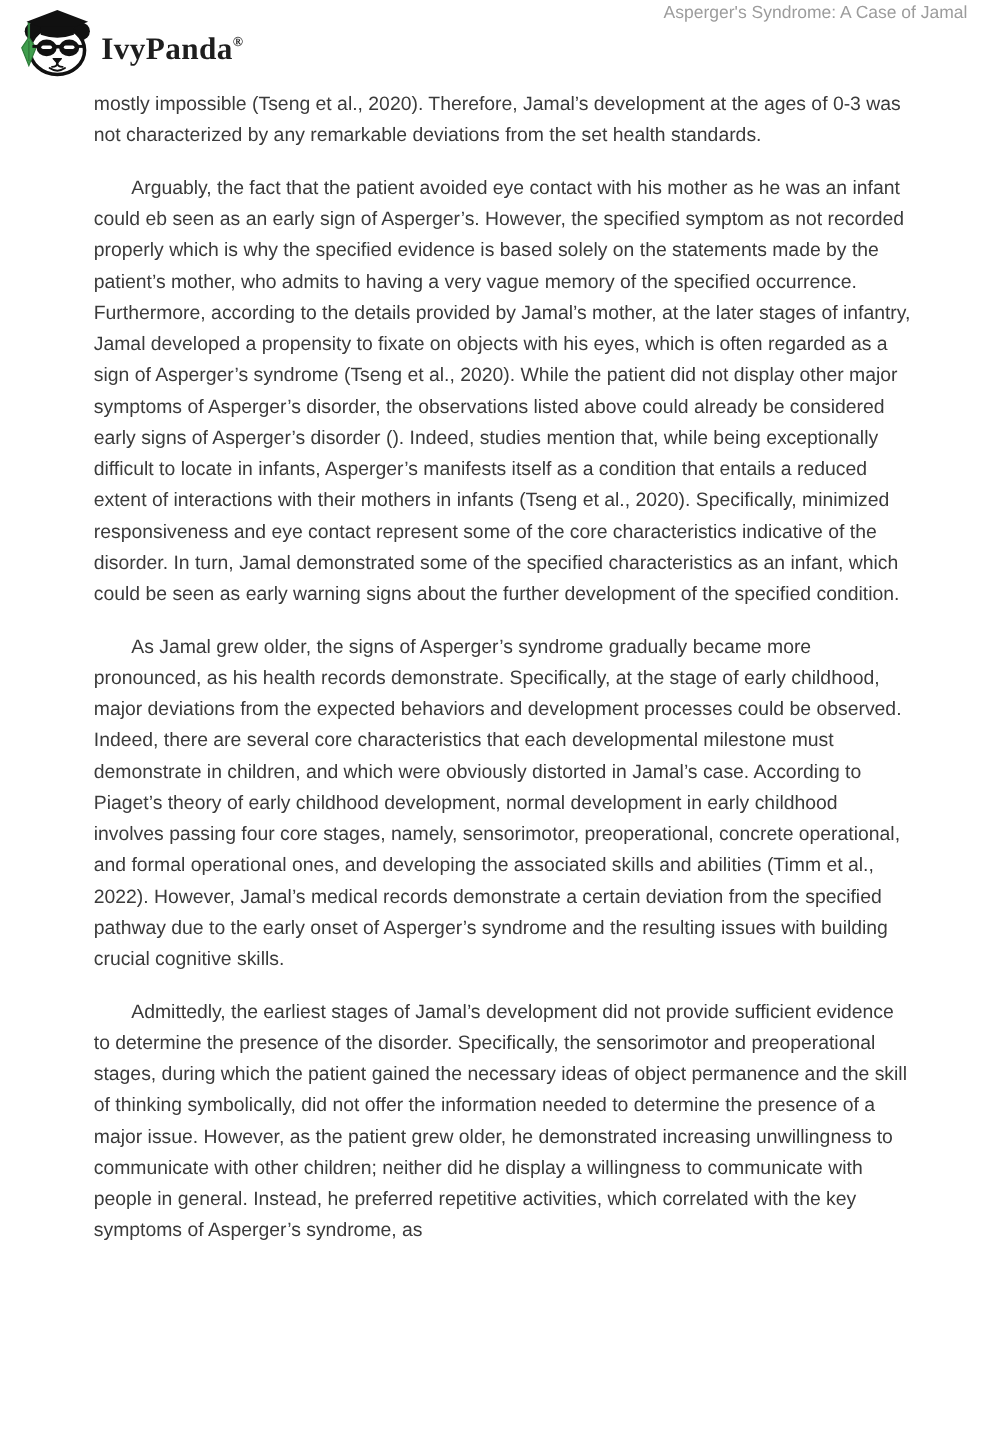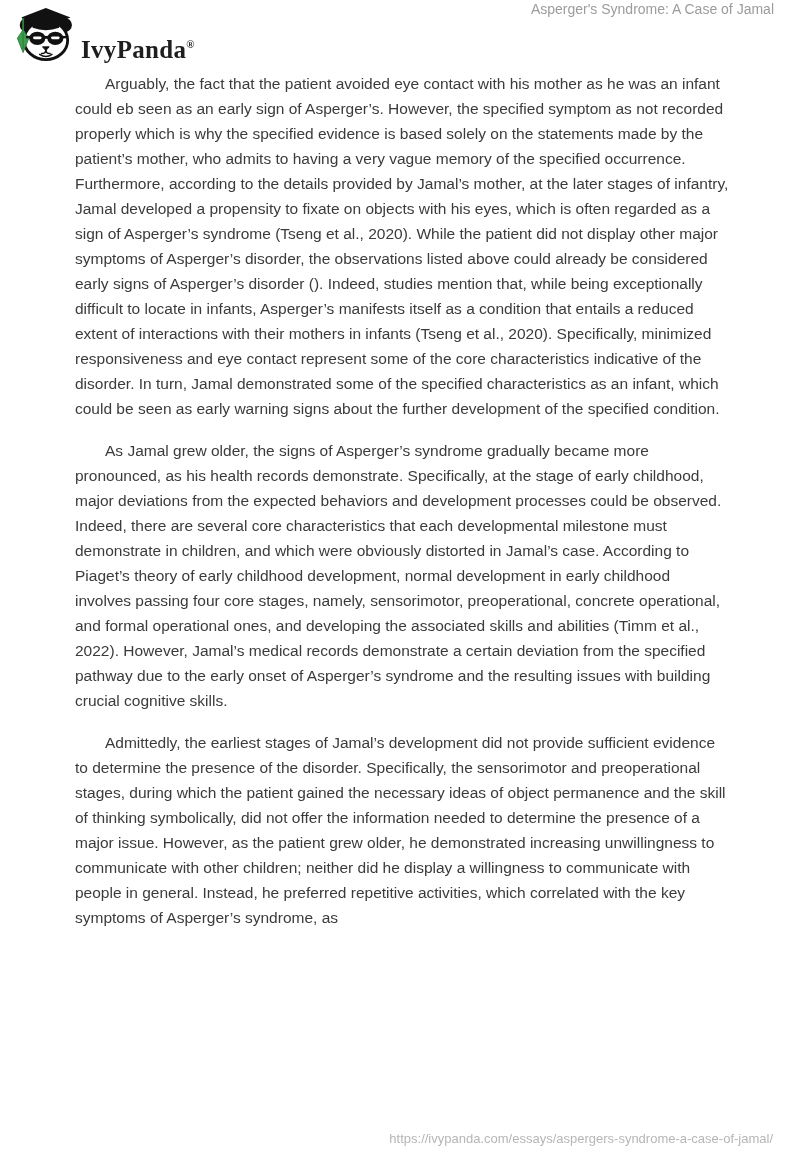--- a/index.html
+++ b/index.html
@@ -19,21 +19,21 @@
   .header {
     position: absolute;
     top: 0; left: 0; right: 0;
     height: 66px;
   }
   .brand {
     position: absolute;
     left: 14px;
     top: 7px;
     display: flex;
-    align-items: flex-end;
+    align-items: center;
   }
   .logo-wrap { display: block; width: 58px; height: 55px; }
   .brand-text {
     font-family: "Liberation Serif", "DejaVu Serif", serif;
     font-weight: 700;
     font-size: 25px;
     color: #1e1e1e;
     letter-spacing: 0.3px;
     margin-left: 9px;
     margin-top: 10px;
@@ -114,20 +114,20 @@
           <path d="M 33 45.5 Q 33 49 37.5 49" stroke="#111111" stroke-width="1.6" fill="none" stroke-linecap="round"></path>
           <path d="M 26.5 50 Q 33 54.5 39.5 50" stroke="#111111" stroke-width="1.6" fill="none" stroke-linecap="round"></path>
         </svg>
       </span>
       <span class="brand-text"><span>IvyPanda</span><span class="brand-reg">®</span></span>
     </div>
     <div class="doc-title">Asperger's Syndrome: A Case of Jamal</div>
   </div>
 
   <div class="essay" id="essay">
+      <p>mostly impossible (Tseng et al., 2020). Therefore, Jamal’s development at the ages of 0-3 was not characterized by any remarkable deviations from the set health standards.</p>
       <p class="indent">Arguably, the fact that the patient avoided eye contact with his mother as he was an infant could eb seen as an early sign of Asperger’s. However, the specified symptom as not recorded properly which is why the specified evidence is based solely on the statements made by the patient’s mother, who admits to having a very vague memory of the specified occurrence. Furthermore, according to the details provided by Jamal’s mother, at the later stages of infantry, Jamal developed a propensity to fixate on objects with his eyes, which is often regarded as a sign of Asperger’s syndrome (Tseng et al., 2020). While the patient did not display other major symptoms of Asperger’s disorder, the observations listed above could already be considered early signs of Asperger’s disorder (). Indeed, studies mention that, while being exceptionally difficult to locate in infants, Asperger’s manifests itself as a condition that entails a reduced extent of interactions with their mothers in infants (Tseng et al., 2020). Specifically, minimized responsiveness and eye contact represent some of the core characteristics indicative of the disorder. In turn, Jamal demonstrated some of the specified characteristics as an infant, which could be seen as early warning signs about the further development of the specified condition.</p>
       <p class="indent">As Jamal grew older, the signs of Asperger’s syndrome gradually became more pronounced, as his health records demonstrate. Specifically, at the stage of early childhood, major deviations from the expected behaviors and development processes could be observed. Indeed, there are several core characteristics that each developmental milestone must demonstrate in children, and which were obviously distorted in Jamal’s case. According to Piaget’s theory of early childhood development, normal development in early childhood involves passing four core stages, namely, sensorimotor, preoperational, concrete operational, and formal operational ones, and developing the associated skills and abilities (Timm et al., 2022). However, Jamal’s medical records demonstrate a certain deviation from the specified pathway due to the early onset of Asperger’s syndrome and the resulting issues with building crucial cognitive skills.</p>
       <p class="indent">Admittedly, the earliest stages of Jamal’s development did not provide sufficient evidence to determine the presence of the disorder. Specifically, the sensorimotor and preoperational stages, during which the patient gained the necessary ideas of object permanence and the skill of thinking symbolically, did not offer the information needed to determine the presence of a major issue. However, as the patient grew older, he demonstrated increasing unwillingness to communicate with other children; neither did he display a willingness to communicate with people in general. Instead, he preferred repetitive activities, which correlated with the key symptoms of Asperger’s syndrome, as</p>
     </div>
 
-  <div class="footer-url">https://ivypanda.com/essays/aspergers-syndrome-a-case-of-jamal/</div>
 
 </div>
 
 </body></html>

